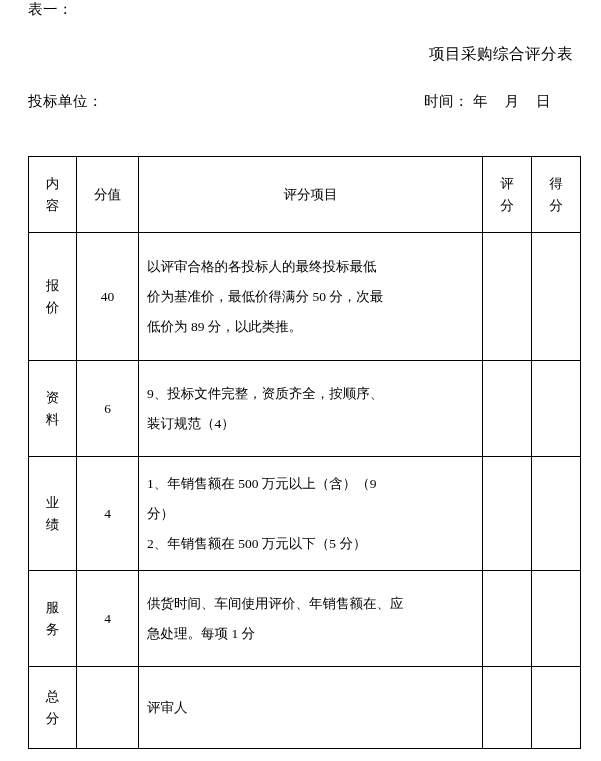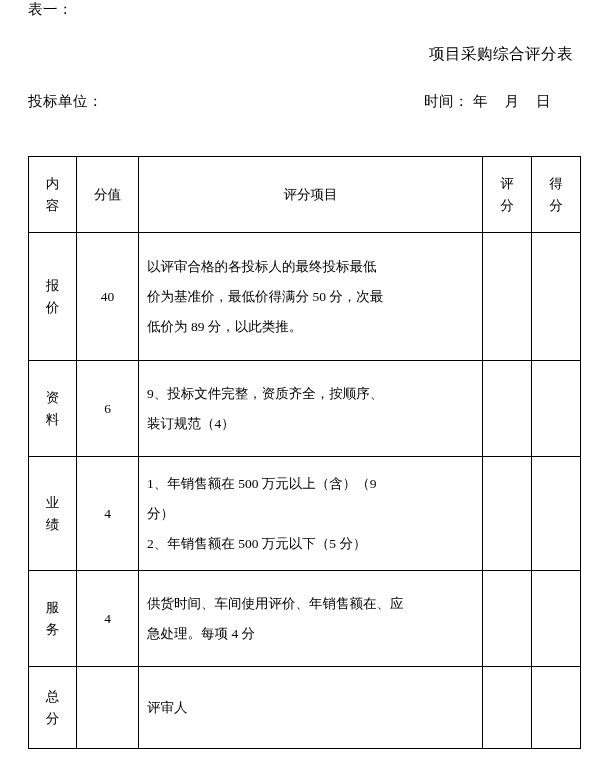--- a/index.html
+++ b/index.html
@@ -177,21 +177,21 @@
     </tr>
 
     <tr class="r-service">
       <td class="col-content vert">
         <span>服</span>
         <span>务</span>
       </td>
       <td class="col-points center">4</td>
       <td class="col-item item-cell">
         <p>供货时间、车间使用评价、年销售额在、应</p>
-        <p>急处理。每项 4 分</p>
+        <p>急处理。每项 1 分</p>
       </td>
       <td class="col-review center"></td>
       <td class="col-score center"></td>
     </tr>
 
     <tr class="r-total">
       <td class="col-content vert">
         <span>总</span>
         <span>分</span>
       </td>

